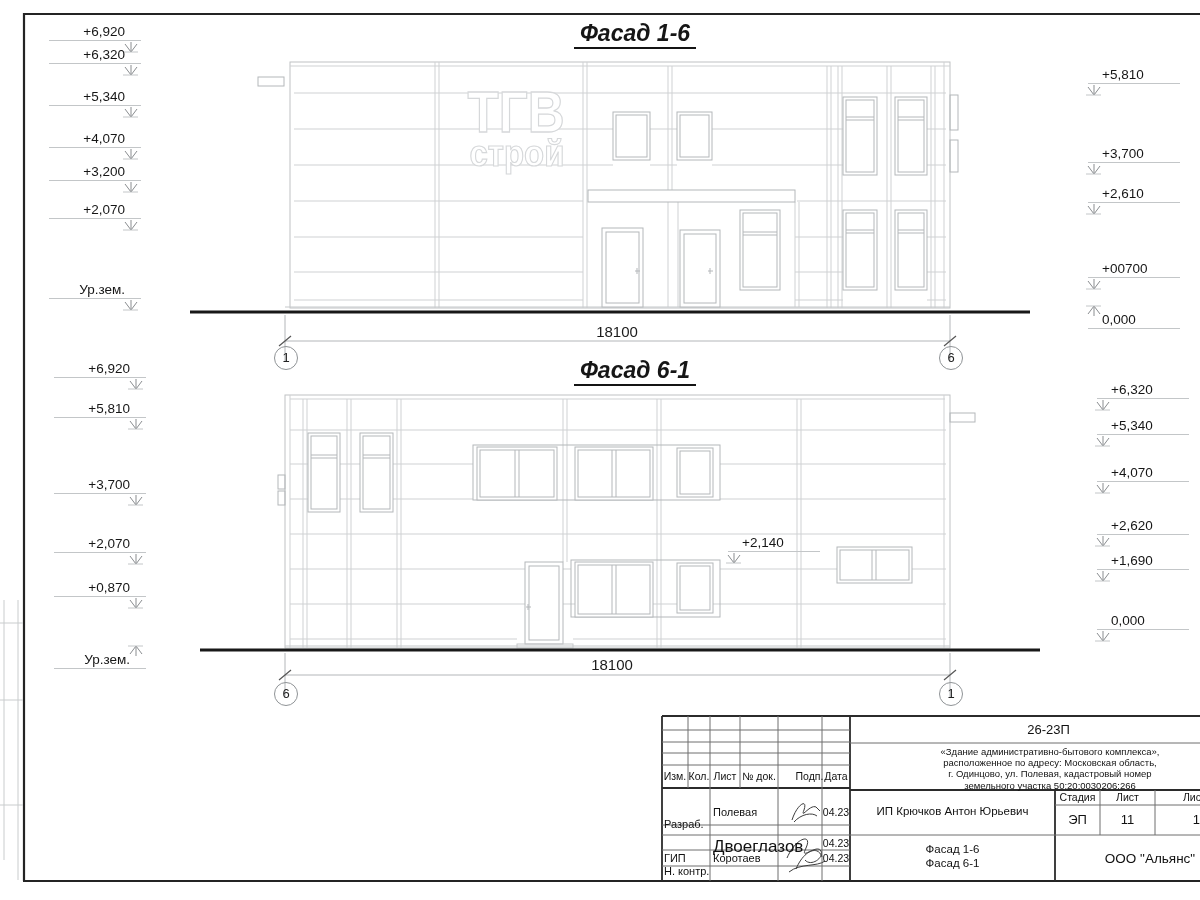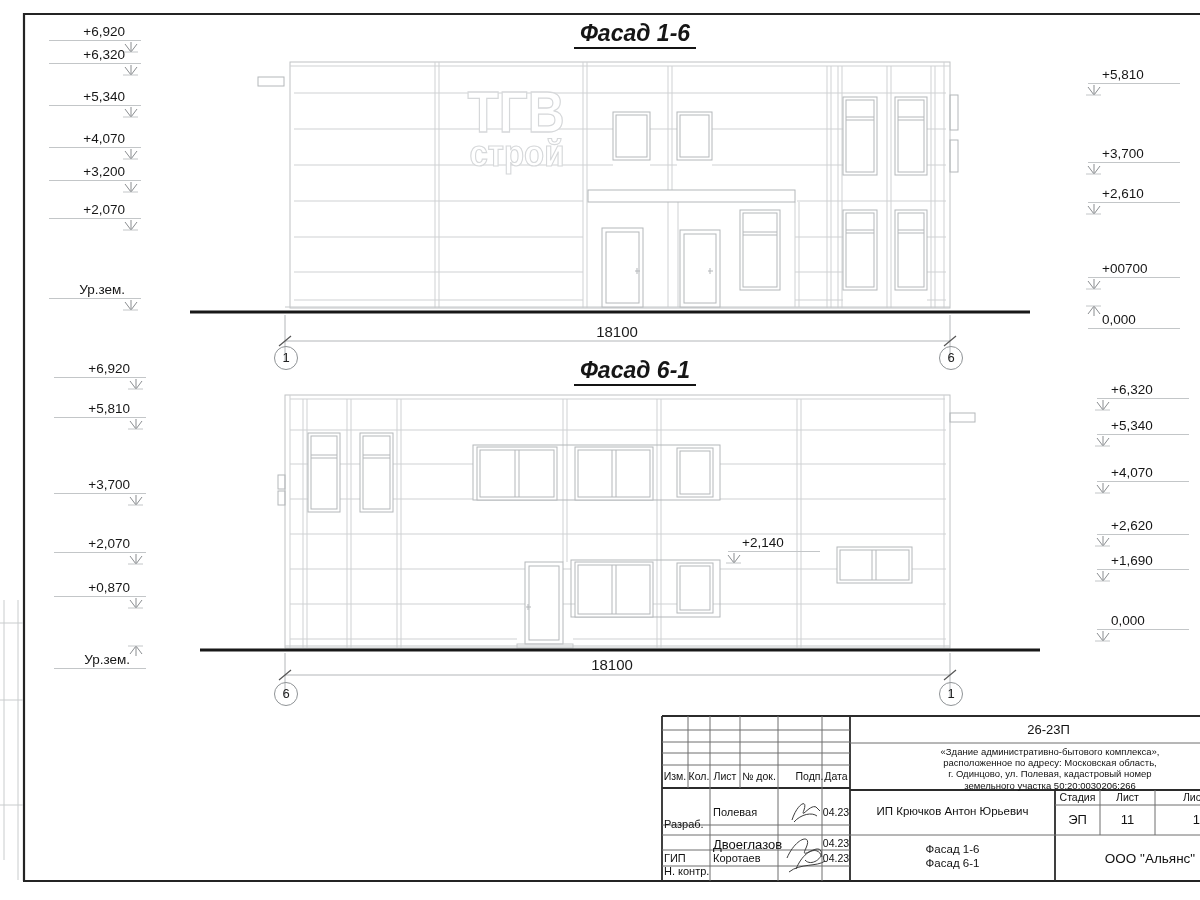--- a/index.html
+++ b/index.html
@@ -564,21 +564,21 @@
 <div class="tb-cell tb" style="left:710px;top:770px;width:30px;">Лист</div>
 <div class="tb-cell tb" style="left:740px;top:770px;width:38px;">№ док.</div>
 <div class="tb-cell tb" style="left:778px;top:770px;width:63px;">Подп.</div>
 <div class="tb-cell tb" style="left:822px;top:770px;width:28px;">Дата</div>
 
 <div class="tb-cell" style="left:664px;top:806px;font-size:11px;margin-top:12px;">Разраб.</div>
 <div class="tb-cell" style="left:713px;top:806px;font-size:11px;">Полевая</div>
 <div class="tb-cell ctr" style="left:822px;top:806px;width:28px;font-size:10.5px;">04.23</div>
 
 <div class="tb-cell" style="left:664px;top:837px;font-size:11px;margin-top:28px;">Н. контр.</div>
-<div class="tb-cell" style="left:713px;top:837px;font-size:13px;">Двоеглазов</div>
+<div class="tb-cell" style="left:713px;top:837px;font-size:17px;">Двоеглазов</div>
 <div class="tb-cell ctr" style="left:822px;top:837px;width:28px;font-size:10.5px;">04.23</div>
 
 <div class="tb-cell" style="left:664px;top:852px;font-size:11px;">ГИП</div>
 <div class="tb-cell" style="left:713px;top:852px;font-size:11px;">Коротаев</div>
 <div class="tb-cell ctr" style="left:822px;top:852px;width:28px;font-size:10.5px;">04.23</div>
 
 <div class="tb-cell ctr" style="left:850px;top:722px;width:397px;font-size:13px;">26-23П</div>
 
 <div class="tb-cell ctr" style="left:860px;top:746px;width:380px;font-size:9.5px;line-height:11.2px;">
   <div>«Здание административно-бытового комплекса»,</div>

